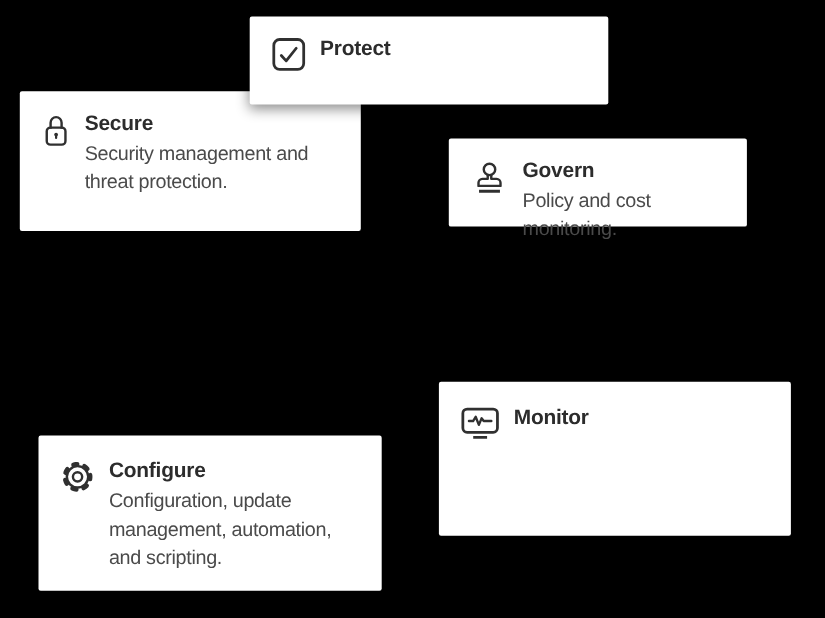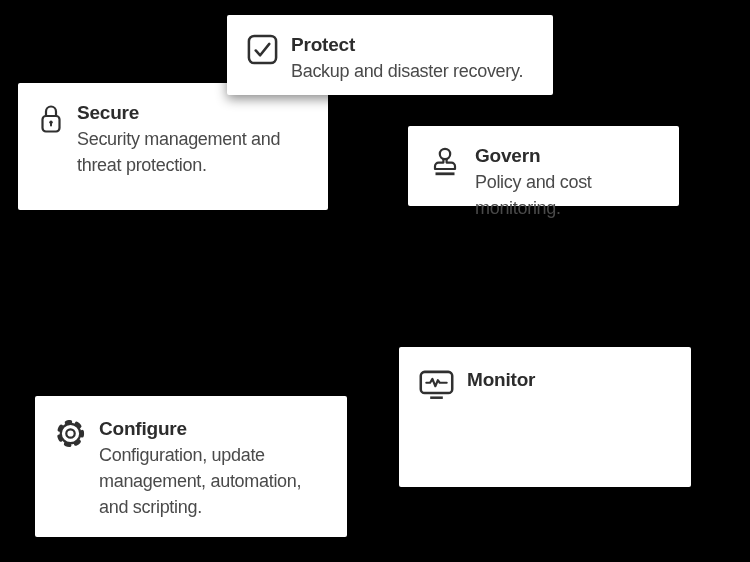--- a/index.html
+++ b/index.html
@@ -44,38 +44,37 @@
     font-weight: 400;
     color: #4a4a4a;
     letter-spacing: -0.3px;
     line-height: 26px;
     white-space: pre-line;
   }
   
   #card-protect   { left: 227px; top: 15px;  width: 326px; height: 80px;  z-index: 2; }
   #card-secure    { left: 18px;  top: 83px;  width: 310px; height: 127px; z-index: 1; }
   #card-govern    { left: 408px; top: 126px; width: 271px; height: 80px;  }
-  #card-monitor   { left: 399px; top: 347px; width: 292px; height: 140px; }
+  #card-monitor   { left: 399px; top: 347px; width: 320px; height: 140px; }
   #card-configure { left: 35px;  top: 396px; width: 312px; height: 141px; }
   #card-monitor .card-inner, #card-configure .card-inner { padding-top: 20px; }
 </style>
 </head>
 <body>
 
 <div class="card" id="card-protect">
   <div class="card-inner">
     <span class="icon">
       <svg width="33" height="33" viewBox="0 0 34 34" fill="none" stroke="#303030">
         <rect x="3" y="3" width="28" height="28" rx="5.5" stroke-width="2.6"></rect>
         <path d="M10 18 L14.6 23 L24 11.2" stroke-width="2.6" stroke-linecap="round" stroke-linejoin="round"></path>
       </svg>
     </span>
     <div class="text">
       <h3>Protect</h3>
-      <p>Backup and disaster recovery.</p>
     </div>
   </div>
 </div>
 
 <div class="card" id="card-secure">
   <div class="card-inner">
     <span class="icon">
       <svg width="28" height="36" viewBox="0 0 28 36" fill="none" stroke="#303030">
         <path d="M9 16 V10.5 a5 5 0 0 1 10 0 V16" stroke-width="2.2"></path>
         <rect x="5.5" y="15" width="17" height="15.5" rx="3.4" stroke-width="2.2"></rect>

